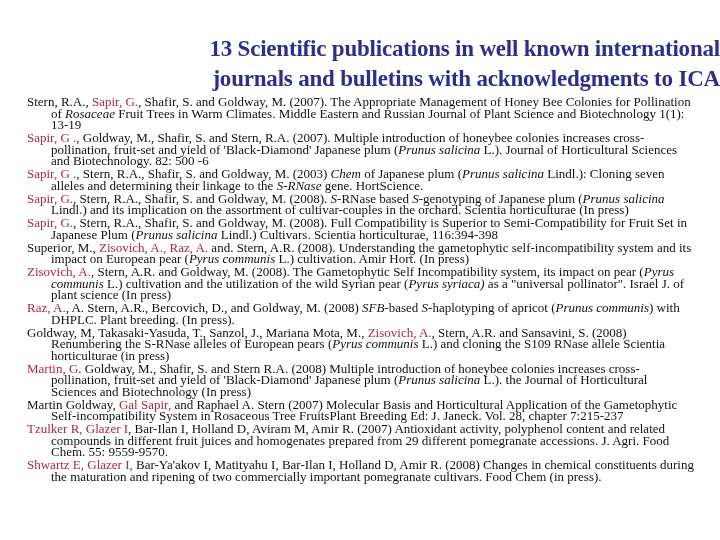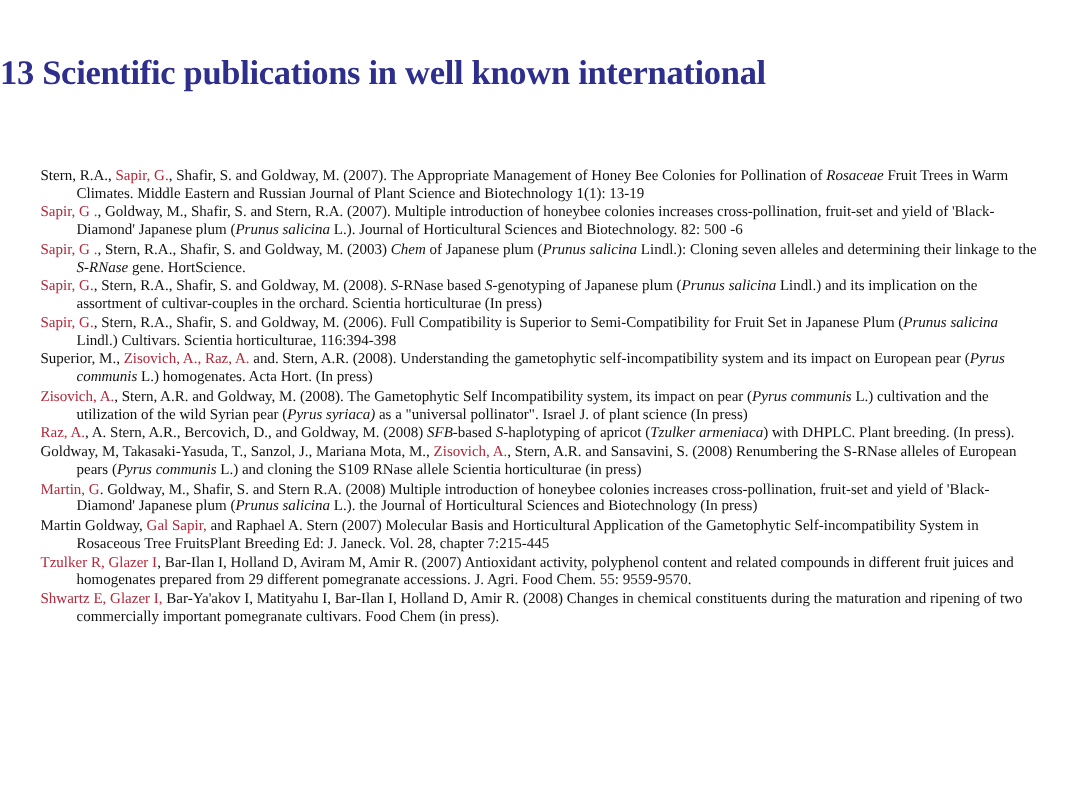--- a/index.html
+++ b/index.html
@@ -1,43 +1,44 @@
 <!DOCTYPE html>
 <html><head>
 <meta charset="utf-8">
 <style>
   html, body { margin:0; padding:0; background:#ffffff; }
   body { width:720px; height:540px; overflow:hidden; position:relative; }
   .title {
-    position:absolute; left:0; top:34px; width:720px; text-align:left;
+    position:absolute; left:0; top:34px; width:720px; text-align:right;
     font-family:"Liberation Serif", serif; font-weight:bold; font-size:23px;
     line-height:30px; color:#2e2e8c; letter-spacing:-0.2px;
   }
   .refs {
-    position:absolute; left:27px; top:112px; width:668px;
-    font-family:"Liberation Serif", serif; font-size:10px; line-height:11.6px; color:#111;
+    position:absolute; left:27px; top:96px; width:668px;
+    font-family:"Liberation Serif", serif; font-size:13px; line-height:11.6px; color:#111;
   }
   .ref { padding-left:24px; text-indent:-24px; margin-bottom:1.3px; }
   .hl { color:#b0283a; }
   .it { font-style:italic; }
 </style>
 </head>
 <body>
 
 <div class="title">
   <div>13 Scientific publications in well known international</div>
+  <div>journals and bulletins with acknowledgments to ICA</div>
 </div>
 
 <div class="refs" id="refs">
     <div class="ref"><span>Stern, R.A., </span><span class="hl">Sapir, G.</span><span>, Shafir, S. and Goldway, M. (2007). The Appropriate Management of Honey Bee Colonies for Pollination of </span><span class="it">Rosaceae</span><span> Fruit Trees in Warm Climates. Middle Eastern and Russian Journal of Plant Science and Biotechnology 1(1): 13-19</span></div>
     <div class="ref"><span class="hl">Sapir, G .</span><span>,  Goldway, M., Shafir, S. and Stern, R.A. (2007). Multiple introduction of honeybee colonies increases cross-pollination, fruit-set and yield of 'Black-Diamond' Japanese plum (</span><span class="it">Prunus salicina</span><span> L.). Journal of Horticultural Sciences and Biotechnology. 82: 500 -6</span></div>
     <div class="ref"><span class="hl">Sapir, G .</span><span>, Stern, R.A., Shafir, S. and Goldway, M. (2003) </span><span class="it">Chem</span><span> of Japanese plum (</span><span class="it">Prunus salicina</span><span> Lindl.): Cloning seven alleles and determining their linkage to the </span><span class="it">S-RNase</span><span> gene.  HortScience.</span></div>
     <div class="ref"><span class="hl">Sapir, G.</span><span>, Stern, R.A., Shafir, S. and Goldway, M. (2008). </span><span class="it">S</span><span>-RNase based </span><span class="it">S</span><span>-genotyping of Japanese plum (</span><span class="it">Prunus salicina</span><span> Lindl.) and its implication on the assortment of cultivar-couples in the orchard. Scientia horticulturae (In press)</span></div>
-    <div class="ref"><span class="hl">Sapir, G.</span><span>, Stern, R.A., Shafir, S. and Goldway, M. (2006). Full Compatibility is Superior to Semi-Compatibility for Fruit Set in Japanese Plum (</span><span class="it">Prunus salicina</span><span> Lindl.) Cultivars. Scientia horticulturae, 116:394-398</span></div>
-    <div class="ref"><span>Superior, M., </span><span class="hl">Zisovich, A., Raz, A.</span><span> and. Stern, A.R.  (2008). Understanding the gametophytic self-incompatibility system and its impact on European pear (</span><span class="it">Pyrus communis</span><span> L.) homogenates. Acta Hort. (In press)</span></div>
+    <div class="ref"><span class="hl">Sapir, G.</span><span>, Stern, R.A., Shafir, S. and Goldway, M. (2008). Full Compatibility is Superior to Semi-Compatibility for Fruit Set in Japanese Plum (</span><span class="it">Prunus salicina</span><span> Lindl.) Cultivars. Scientia horticulturae, 116:394-398</span></div>
+    <div class="ref"><span>Superior, M., </span><span class="hl">Zisovich, A., Raz, A.</span><span> and. Stern, A.R.  (2008). Understanding the gametophytic self-incompatibility system and its impact on European pear (</span><span class="it">Pyrus communis</span><span> L.) cultivation. Amir Hort. (In press)</span></div>
     <div class="ref"><span class="hl">Zisovich, A.</span><span>, Stern, A.R. and Goldway, M.  (2008). The Gametophytic Self Incompatibility system, its impact on pear (</span><span class="it">Pyrus communis</span><span> L.) cultivation and the utilization of the wild Syrian pear (</span><span class="it">Pyrus syriaca)</span><span> as a "universal pollinator". Israel J. of plant science (In press)</span></div>
-    <div class="ref"><span class="hl">Raz, A.</span><span>, A. Stern, A.R., Bercovich, D., and Goldway, M.   (2008) </span><span class="it">SFB</span><span>-based </span><span class="it">S</span><span>-haplotyping of apricot (</span><span class="it">Tzulker armeniaca</span><span>) with DHPLC. Plant breeding. (In press).</span></div>
+    <div class="ref"><span class="hl">Raz, A.</span><span>, A. Stern, A.R., Bercovich, D., and Goldway, M.   (2008) </span><span class="it">SFB</span><span>-based </span><span class="it">S</span><span>-haplotyping of apricot (</span><span class="it">Prunus communis</span><span>) with DHPLC. Plant breeding. (In press).</span></div>
     <div class="ref"><span>Goldway, M, Takasaki-Yasuda, T., Sanzol, J., Mariana Mota, M., </span><span class="hl">Zisovich, A.</span><span>, Stern, A.R. and Sansavini, S. (2008) Renumbering the S-RNase alleles of European pears (</span><span class="it">Pyrus communis</span><span> L.) and cloning the S109 RNase allele Scientia horticulturae (in press)</span></div>
     <div class="ref"><span class="hl">Martin, G</span><span>. Goldway, M., Shafir, S. and Stern R.A. (2008) Multiple introduction of honeybee colonies increases cross-pollination, fruit-set and yield of 'Black-Diamond' Japanese plum (</span><span class="it">Prunus salicina</span><span> L.). the Journal of Horticultural Sciences and Biotechnology (In press)</span></div>
-    <div class="ref"><span>Martin Goldway, </span><span class="hl">Gal Sapir,</span><span> and Raphael A. Stern (2007) Molecular Basis and Horticultural Application of the Gametophytic Self-incompatibility System in Rosaceous Tree FruitsPlant  Breeding Ed: J. Janeck. Vol. 28, chapter 7:215-445</span></div>
+    <div class="ref"><span>Martin Goldway, </span><span class="hl">Gal Sapir,</span><span> and Raphael A. Stern (2007) Molecular Basis and Horticultural Application of the Gametophytic Self-incompatibility System in Rosaceous Tree FruitsPlant  Breeding Ed: J. Janeck. Vol. 28, chapter 7:215-237</span></div>
     <div class="ref"><span class="hl">Tzulker R, Glazer I</span><span>, Bar-Ilan I, Holland D, Aviram M, Amir R. (2007) Antioxidant activity, polyphenol content and related compounds in different fruit juices and homogenates prepared from 29 different pomegranate accessions. J. Agri. Food Chem. 55: 9559-9570.</span></div>
     <div class="ref"><span class="hl">Shwartz E, Glazer I,</span><span> Bar-Ya'akov I, Matityahu I, Bar-Ilan I, Holland D, Amir R. (2008) Changes in chemical constituents during the maturation and ripening of two commercially important pomegranate cultivars. Food Chem (in press).</span></div>
   </div>
 
 </body></html>

